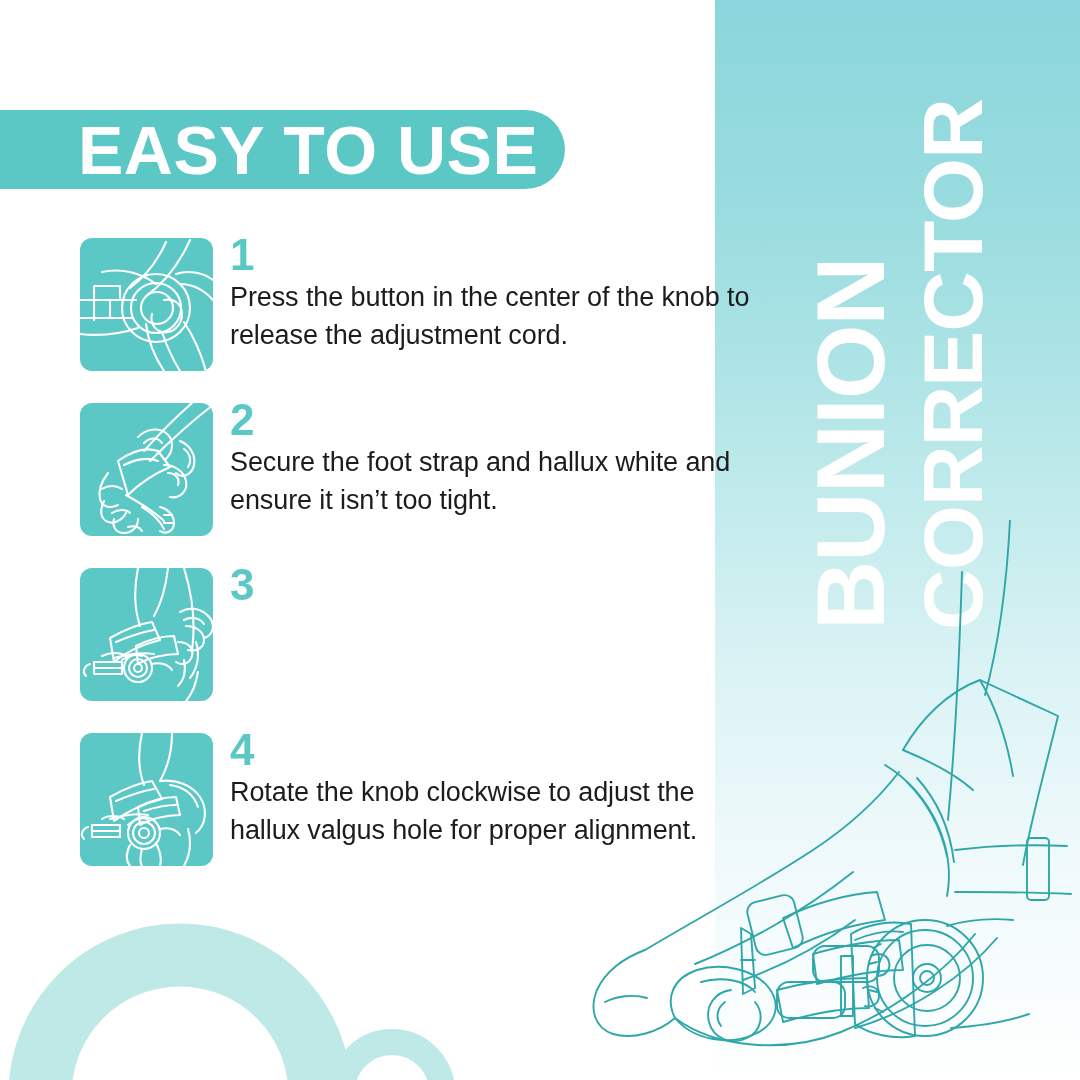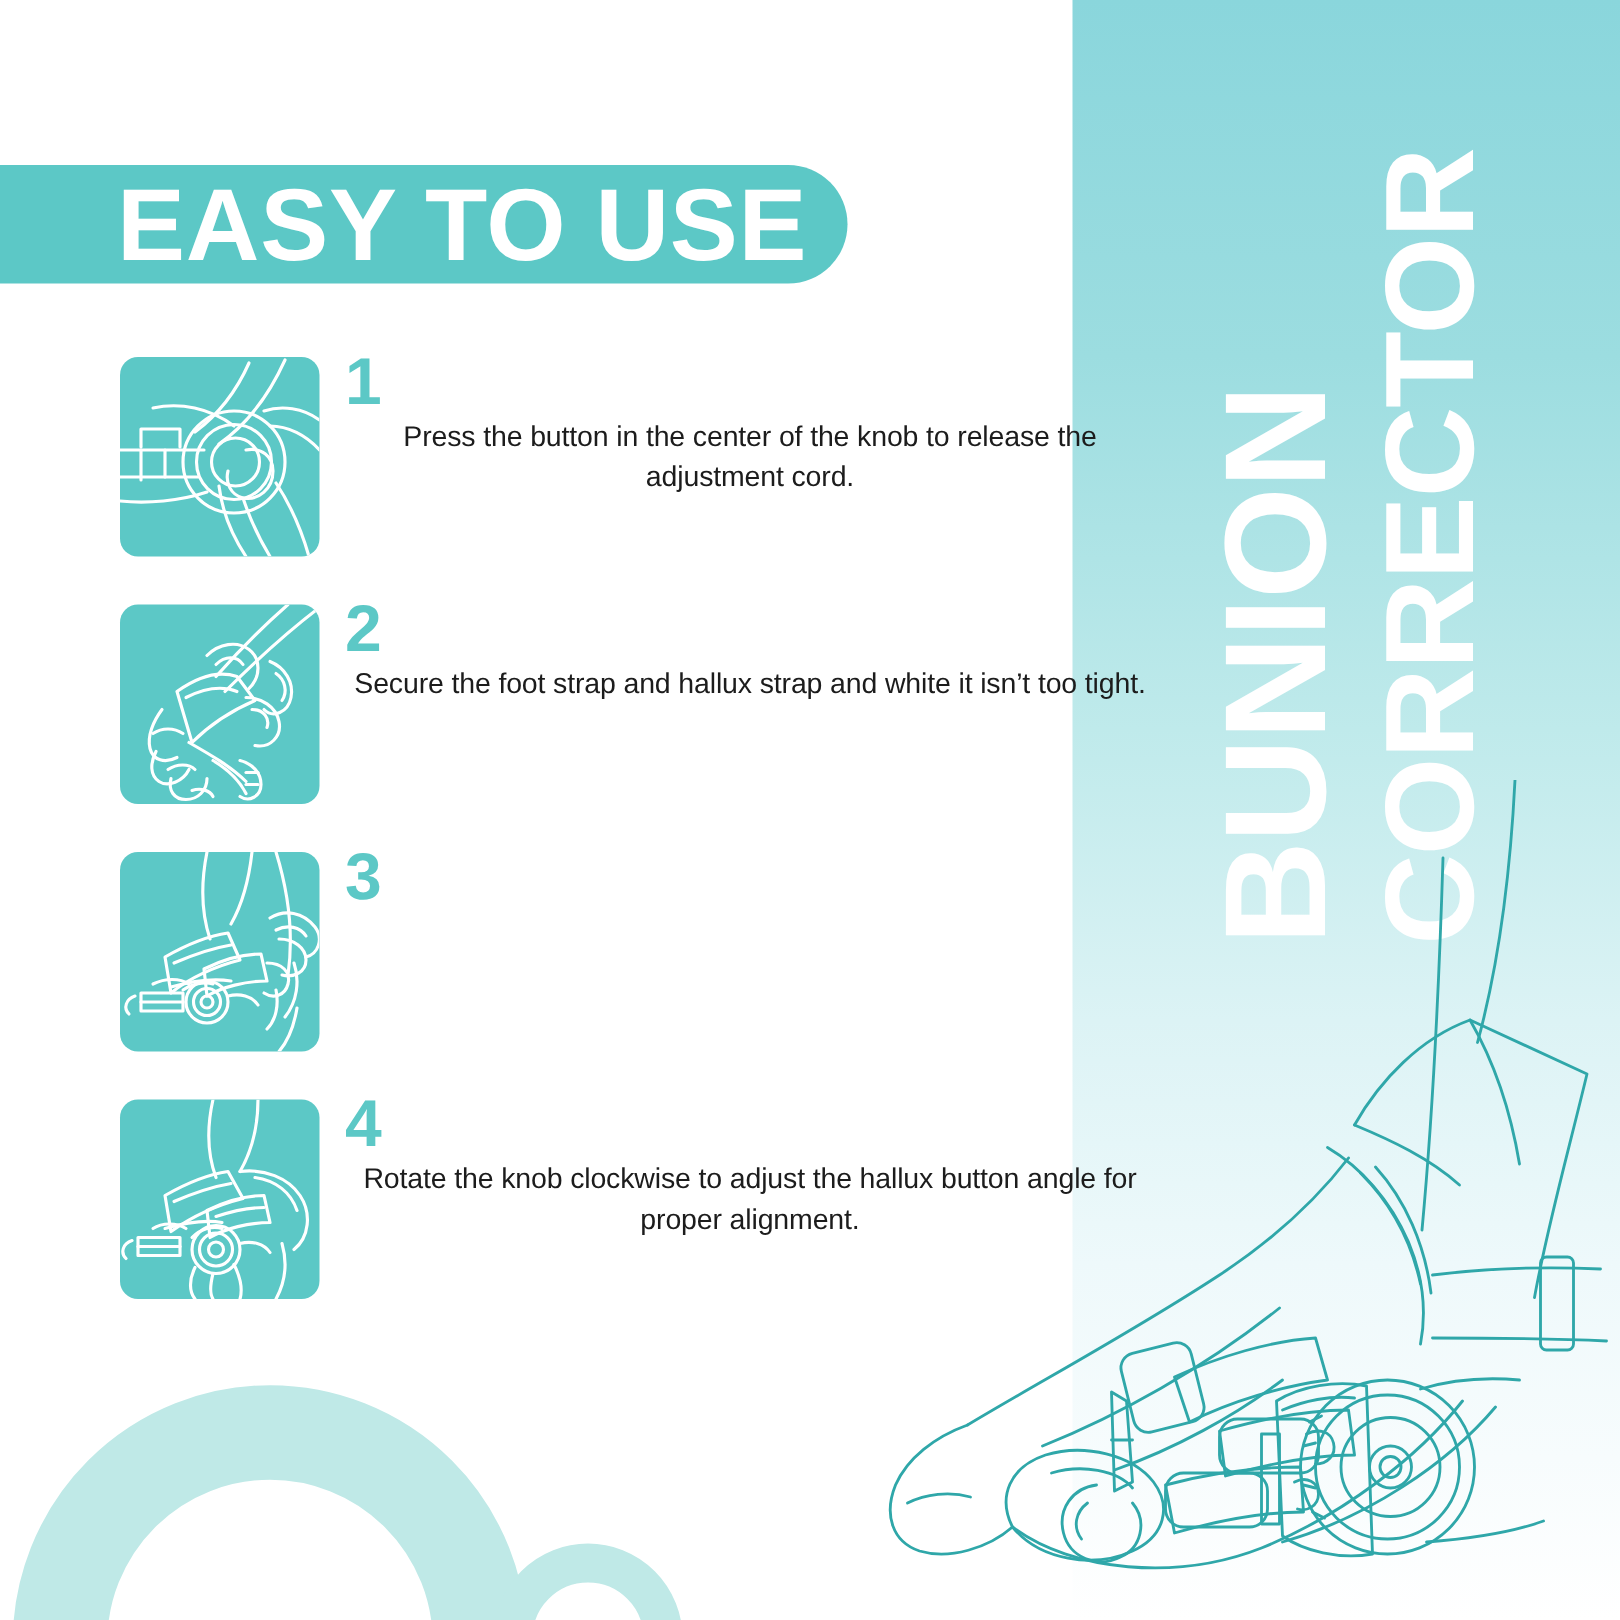--- a/index.html
+++ b/index.html
@@ -127,25 +127,24 @@
   .step-number {
     color: #5cc8c6;
     font-size: 44px;
     font-weight: 700;
     line-height: 0.92;
     letter-spacing: 0px;
     margin: 0 0 4px 0;
   }
   .step-text {
     color: #1c1c1c;
-    font-size: 19px;
+    font-size: 27px;
     line-height: 1.38;
     letter-spacing: -0.1px;
     margin: 0;
-    text-align: center;
   }
 
   
   .deco-rings {
     position: absolute;
     left: 0;
     bottom: 0;
     width: 480px;
     height: 200px;
     pointer-events: none;
@@ -294,21 +293,21 @@
           <path d="M48 124 C 54 122, 60 124, 62 128"></path>
           <path d="M46 92 C 60 100, 74 108, 84 118"></path>
           <path d="M62 104 C 72 110, 80 118, 84 126"></path>
           <path d="M80 104 C 88 106, 94 112, 94 120 C 94 128, 86 132, 80 128"></path>
           <path d="M84 112 L 92 112"></path>
           <path d="M84 120 L 92 120"></path>
         </svg>
       </div>
       <div class="step-body">
         <div class="step-number">2</div>
-        <div class="step-text">Secure the foot strap and hallux strap and white it isn’t too tight.</div>
+        <div class="step-text">Secure the foot strap and hallux white and ensure it isn’t too tight.</div>
       </div>
     </div>
 
     <div class="step step-3">
       <div class="step-icon">
         <svg viewBox="0 0 133 133" fill="none" stroke="#ffffff" stroke-width="2.1" stroke-linecap="round" stroke-linejoin="round">
           <path d="M58 0 C 54 20, 54 40, 60 58"></path>
           <path d="M88 0 C 86 18, 82 34, 74 48"></path>
           <path d="M100 44 C 110 38, 122 40, 130 50 C 136 58, 132 68, 124 70"></path>
           <path d="M104 52 C 112 48, 120 50, 124 56"></path>
@@ -360,21 +359,21 @@
           <path d="M48 92 C 54 86, 62 84, 68 86"></path>
           <path d="M80 96 C 88 94, 96 96, 100 102"></path>
           <path d="M50 112 C 46 120, 46 128, 50 133"></path>
           <path d="M62 116 C 60 124, 60 130, 62 133"></path>
           <path d="M76 110 C 80 118, 82 126, 80 133"></path>
           <path d="M108 96 C 112 110, 110 122, 104 133"></path>
         </svg>
       </div>
       <div class="step-body">
         <div class="step-number">4</div>
-        <div class="step-text">Rotate the knob clockwise to adjust the hallux button angle for proper alignment.</div>
+        <div class="step-text">Rotate the knob clockwise to adjust the hallux valgus hole for proper alignment.</div>
       </div>
     </div>
 
   </div>
 
   <div class="deco-rings">
     <svg viewBox="0 0 480 200" width="480" height="200">
       <circle cx="180" cy="215" r="140" fill="none" stroke="#bfe9e7" stroke-width="63"></circle>
       <circle cx="392" cy="212" r="50" fill="none" stroke="#bfe9e7" stroke-width="26"></circle>
     </svg>

